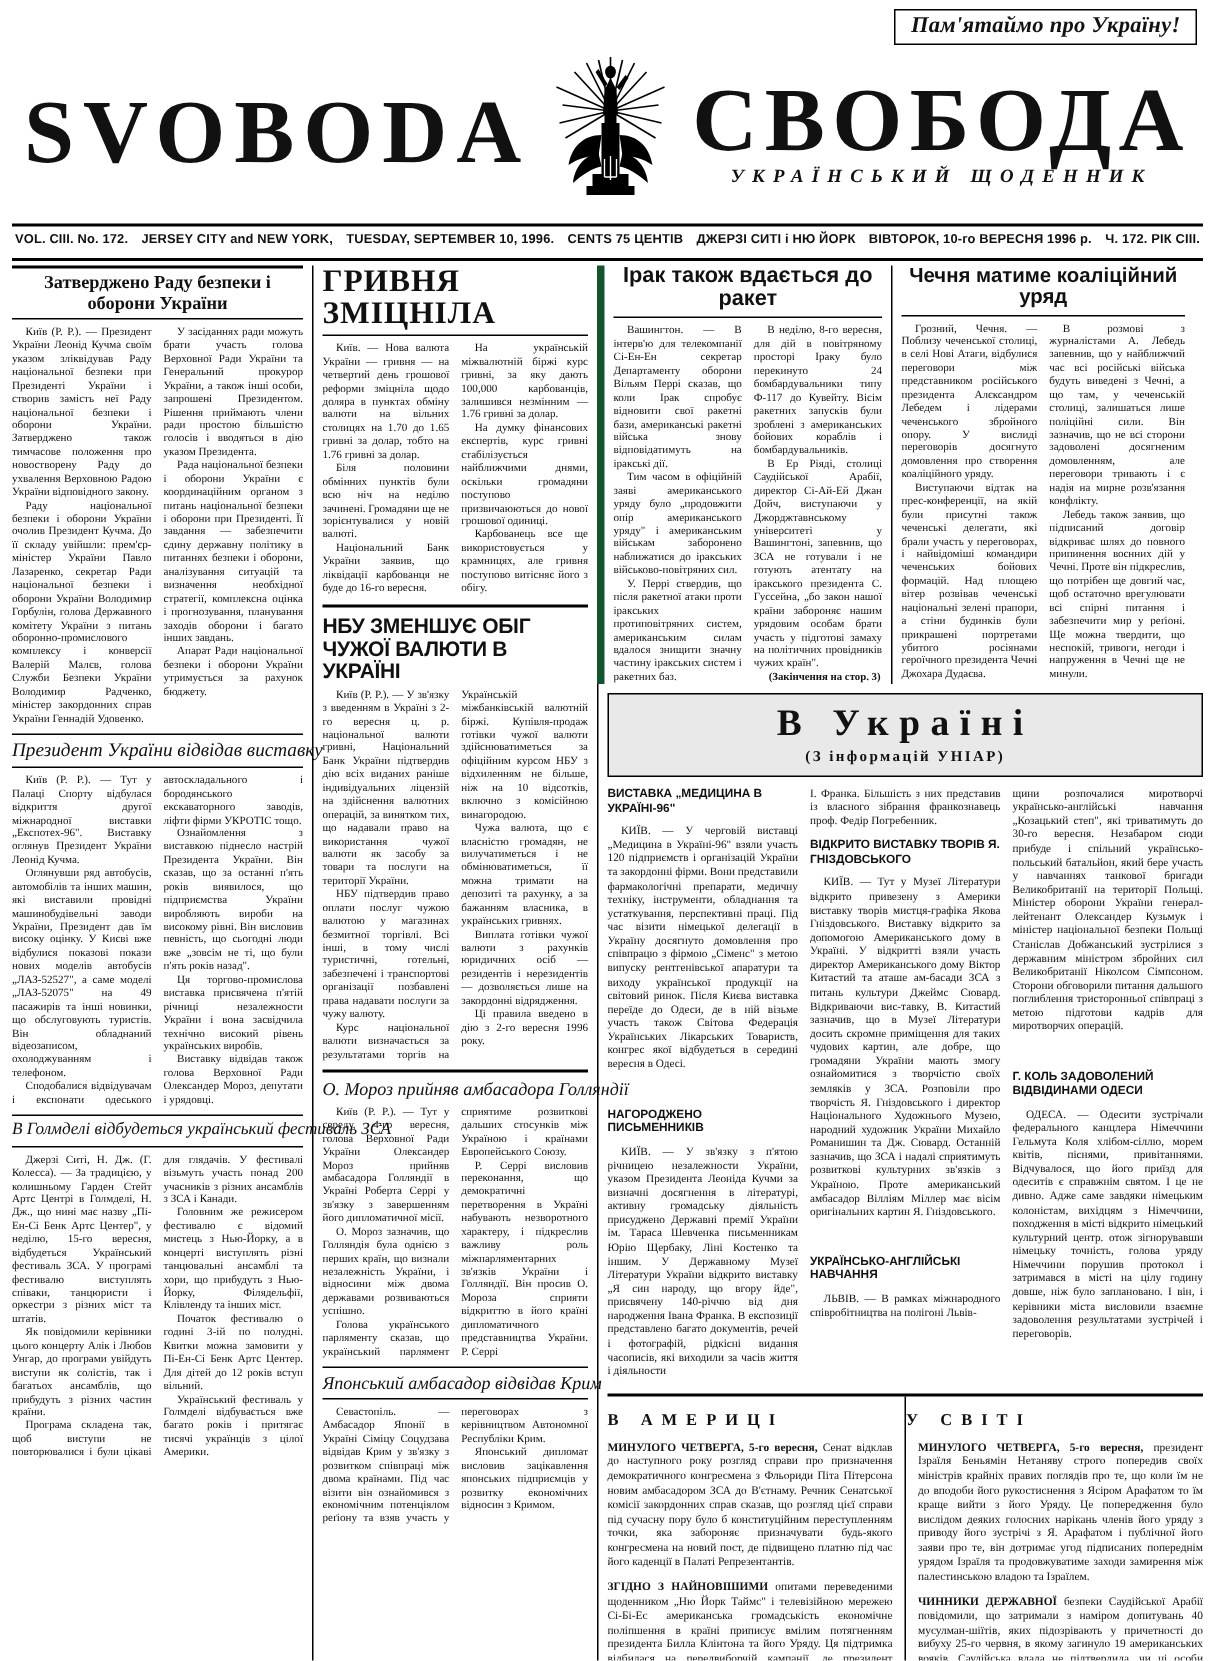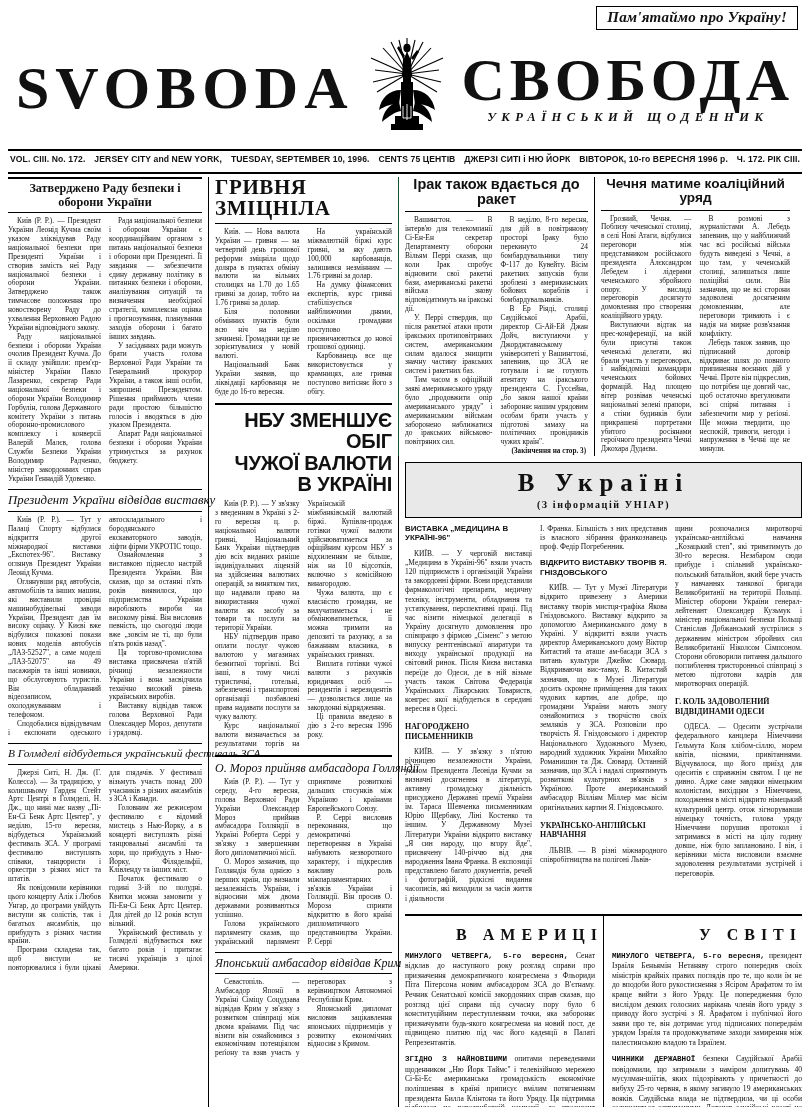--- a/index.html
+++ b/index.html
@@ -59,21 +59,21 @@
 
   
   .main-grid {
     display: flex;
     margin-top: 3px;
     height: 932px;
   }
   .col { position: relative; }
   .col-1 { width: 200px; padding-right: 6px; }
   .col-2 { width: 190px; padding: 0 6px; border-left: 1px solid #000; }
-  .col-3 { width: 196px; padding: 0 6px; border-left: 1px solid #14532d; }
+  .col-3 { width: 196px; padding: 0 6px; border-left: 5px solid #14532d; }
   .col-right { flex: 1; padding-left: 6px; border-left: 1px solid #000; }
 
   
   h1.hl-block {
     font-family: "Liberation Serif", "DejaVu Serif", serif;
     font-weight: bold; font-size: 12.2px; line-height: 1.12;
     margin: 0 0 4px 0; text-align: center;
     border-top: 2.5px solid #000; border-bottom: 1.2px solid #000;
     padding: 3px 0 3px 0;
   }
@@ -82,22 +82,22 @@
     font-weight: bold; font-size: 21px; line-height: 1.0;
     letter-spacing: 0.6px; margin: 0 0 4px 0; 
   }
   h1.hl-sans {
     font-family: "Liberation Sans", "DejaVu Sans", sans-serif;
     font-weight: bold; font-size: 14.5px; line-height: 1.05;
     margin: 0 0 4px 0; text-align: center;
   }
   h1.hl-sans-caps {
     font-family: "Liberation Sans", "DejaVu Sans", sans-serif;
-    font-weight: bold; font-size: 20px; line-height: 1.08;
-    margin: 0 0 4px 0; text-align: right; letter-spacing: -0.2px;
+    font-weight: bold; font-size: 14px; line-height: 1.08;
+    margin: 0 0 4px 0; text-align: left; letter-spacing: -0.2px;
   }
   h2.hl-ital {
     font-family: "Liberation Serif", "DejaVu Serif", serif;
     font-style: italic; font-weight: normal;
     font-size: 12.8px; line-height: 1.05;
     margin: 0 0 4px 0; text-align: center;
     white-space: nowrap;
   }
   .sep-top { border-top: 1.6px solid #000; margin: 5px 0 4px 0; }
   .sep-dbl { border-top: 2.2px solid #000; margin: 6px 0 0 0; }
@@ -127,42 +127,42 @@
     font-family: "Liberation Serif", "DejaVu Serif", serif;
     font-weight: bold; font-size: 25px; letter-spacing: 7px;
     line-height: 1; display: block;
   }
   .banner .bsub {
     font-family: "Liberation Serif", "DejaVu Serif", serif;
     font-weight: bold; font-size: 10px; letter-spacing: 1.6px;
     display: block; margin-top: 4px;
   }
   .banner2 {
-    text-align: right;
-    font-family: "Liberation Serif", "DejaVu Serif", serif;
-    font-weight: bold; font-size: 16px; letter-spacing: 6px;
+    text-align: left;
+    font-family: "Liberation Serif", "DejaVu Serif", serif;
+    font-weight: bold; font-size: 11px; letter-spacing: 6px;
     padding: 10px 0 7px 0;
   }
 
   .ua-grid { display: flex; gap: 8px; }
   .ua-col { flex: 1; font-size: 7.5px; line-height: 1.22; text-align: justify; }
   .ua-col h3 {
     font-family: "Liberation Sans", "DejaVu Sans", sans-serif;
     font-weight: bold; font-size: 7.9px; line-height: 1.2;
     margin: 0 0 6px 0; text-transform: uppercase; text-align: left;
   }
-  .ua-col h3.spaced { margin-top: 9px; font-family: Liberation Serif, serif; }
+  .ua-col h3.spaced { margin-top: 24px; }
   .ua-col p { margin: 0 0 7px 0; text-indent: 9px; }
 
   .world-grid { display: flex; }
   .world-col { flex: 1; font-size: 7.6px; line-height: 1.26; text-align: justify; }
   .world-col.left-w { padding-right: 8px; }
   .world-col.right-w { padding-left: 8px; border-left: 1px solid #000; }
   .world-col p { margin: 0 0 7px 0; }
-  .world-col b { font-family: Liberation Mono, monospace; }
+  .world-col b { font-family: Liberation Serif, serif; }
 
   .bottom-section { border-top: 2.2px solid #000; margin-top: 4px; }
 </style>
 </head>
 <body>
 
 <div class="page">
 
   <div class="slogan-wrap">
     <div class="slogan">Пам'ятаймо про Україну!</div>
@@ -241,22 +241,22 @@
   </div>
   <div class="rule-thick"></div>
 
   <div class="main-grid">
 
     <div class="col col-1">
       <h1 class="hl-block">Затверджено Раду безпеки і оборони України</h1>
       <div class="twocol">
         <p class="lead">Київ (Р. Р.). — Президент України Леонід Кучма своїм указом зліквідував Раду національної безпеки при Президенті України і створив замість неї Раду національної безпеки і оборони України. Затверджено також тимчасове положення про новостворену Раду до ухвалення Верховною Радою України відповідного закону.</p>
         <p>Раду національної безпеки і оборони України очолив Президент Кучма. До її складу увійшли: прем'єр-міністер України Павло Лазаренко, секретар Ради національної безпеки і оборони України Володимир Горбулін, голова Державного комітету України з питань оборонно-промислового комплексу і конверсії Валерій Малєв, голова Служби Безпеки України Володимир Радченко, міністер закордонних справ України Геннадій Удовенко.</p>
+        <p>У засіданнях ради можуть брати участь голова Верховної Ради України та Генеральний прокурор України, а також інші особи, запрошені Президентом. Рішення приймають члени ради простою більшістю голосів і вводяться в дію указом Президента.</p>
         <p>Рада національної безпеки і оборони України є координаційним органом з питань національної безпеки і оборони при Президенті. Її завдання — забезпечити єдину державну політику в питаннях безпеки і оборони, аналізування ситуацій та визначення необхідної стратегії, комплексна оцінка і прогнозування, планування заходів оборони і багато інших завдань.</p>
-        <p>У засіданнях ради можуть брати участь голова Верховної Ради України та Генеральний прокурор України, а також інші особи, запрошені Президентом. Рішення приймають члени ради простою більшістю голосів і вводяться в дію указом Президента.</p>
         <p>Апарат Ради національної безпеки і оборони України утримується за рахунок бюджету.</p>
       </div>
 
       <div class="sep-top"></div>
       <h2 class="hl-ital">Президент України відвідав виставку</h2>
       <div class="sep-top" style="margin-top:2px"></div>
       <div class="twocol">
         <p class="lead">Київ (Р. Р.). — Тут у Палаці Спорту відбулася відкриття другої міжнародної виставки „Експотех-96". Виставку оглянув Президент України Леонід Кучма.</p>
         <p>Оглянувши ряд автобусів, автомобілів та інших машин, які виставили провідні машинобудівельні заводи України, Президент дав їм високу оцінку. У Києві вже відбулися показові покази нових моделів автобусів „ЛАЗ-52527", а саме моделі „ЛАЗ-52075" на 49 пасажирів та інші новинки, що обслуговують туристів. Він обладнаний відеозаписом, охолоджуванням і телефоном.</p>
         <p>Сподобалися відвідувачам і експонати одеського автоскладального і бородянського екскаваторного заводів, ліфти фірми УКРОТІС тощо.</p>
@@ -322,22 +322,22 @@
       </div>
     </div>
 
     <div style="flex:1; display:flex; flex-direction:column;">
       <div style="display:flex; height:300px;">
         <div class="col col-3">
           <h1 class="hl-sans">Ірак також вдається до ракет</h1>
           <div class="sep-top" style="margin-top:2px"></div>
           <div class="twocol">
             <p class="lead">Вашингтон. — В інтерв'ю для телекомпанії Сі-Ен-Ен секретар Департаменту оборони Вільям Перрі сказав, що коли Ірак спробує відновити свої ракетні бази, американські ракетні війська знову відповідатимуть на іракські дії.</p>
+            <p>Тим часом в офіційній заяві американського уряду було „продовжити опір американського уряду" і американським військам заборонено наближатися до іракських військово-повітряних сил.</p>
             <p>У. Перрі ствердив, що після ракетної атаки проти іракських протиповітряних систем, американським силам вдалося знищити значну частину іракських систем і ракетних баз.</p>
-            <p>Тим часом в офіційній заяві американського уряду було „продовжити опір американського уряду" і американським військам заборонено наближатися до іракських військово-повітряних сил.</p>
             <p>В неділю, 8-го вересня, для дій в повітряному просторі Іраку було перекинуто 24 бомбардувальники типу Ф-117 до Кувейту. Вісім ракетних запусків були зроблені з американських бойових кораблів і бомбардувальників.</p>
             <p>В Ер Ріяді, столиці Саудійської Арабії, директор Сі-Ай-Ей Джан Дойч, виступаючи у Джорджтавнському університеті у Вашингтоні, запевнив, що ЗСА не готували і не готують атентату на іракського президента С. Гуссейна, „бо закон нашої країни забороняє нашим урядовим особам брати участь у підготові замаху на політичних провідників чужих країн".</p>
             <p class="cont">(Закінчення на стор. 3)</p>
           </div>
         </div>
 
         <div class="col col-right" style="width:196px;flex:0 0 196px">
           <h1 class="hl-sans" style="font-size:13.6px">Чечня матиме коаліційний уряд</h1>
           <div class="sep-top" style="margin-top:2px"></div>
           <div class="twocol">
@@ -360,21 +360,21 @@
             <h3>ВИСТАВКА „МЕДИЦИНА В УКРАЇНІ-96"</h3>
             <p>КИЇВ. — У черговій виставці „Медицина в Україні-96" взяли участь 120 підприємств і організацій України та закордонні фірми. Вони представили фармакологічні препарати, медичну техніку, інструменти, обладнання та устаткування, перспективні праці. Під час візити німецької делегації в Україну досягнуто домовлення про співпрацю з фірмою „Сіменс" з метою випуску рентгенівської апаратури та виходу української продукції на світовий ринок. Після Києва виставка переїде до Одеси, де в ній візьме участь також Світова Федерація Українських Лікарських Товариств, конгрес якої відбудеться в середині вересня в Одесі.</p>
             <h3 class="spaced">НАГОРОДЖЕНО ПИСЬМЕННИКІВ</h3>
             <p>КИЇВ. — У зв'язку з п'ятою річницею незалежности України, указом Президента Леоніда Кучми за визначні досягнення в літературі, активну громадську діяльність присуджено Державні премії України ім. Тараса Шевченка письменникам Юрію Щербаку, Ліні Костенко та іншим. У Державному Музеї Літератури України відкрито виставку „Я син народу, що вгору йде", присвячену 140-річчю від дня народження Івана Франка. В експозиції представлено багато документів, речей і фотографій, рідкісні видання часописів, які виходили за часів життя і діяльности</p>
           </div>
           <div class="ua-col">
             <p style="text-indent:0">І. Франка. Більшість з них представив із власного зібрання франкознавець проф. Федір Погребенник.</p>
             <h3>ВІДКРИТО ВИСТАВКУ ТВОРІВ Я. ГНІЗДОВСЬКОГО</h3>
             <p>КИЇВ. — Тут у Музеї Літератури відкрито привезену з Америки виставку творів мистця-графіка Якова Гніздовського. Виставку відкрито за допомогою Американського дому в Україні. У відкритті взяли участь директор Американського дому Віктор Китастий та аташе ам-басади ЗСА з питань культури Джеймс Сювард. Відкриваючи вис-тавку, В. Китастий зазначив, що в Музеї Літератури досить скромне приміщення для таких чудових картин, але добре, що громадяни України мають змогу ознайомитися з творчістю своїх земляків у ЗСА. Розповіли про творчість Я. Гніздовського і директор Національного Художнього Музею, народний художник України Михайло Романишин та Дж. Сювард. Останній зазначив, що ЗСА і надалі сприятимуть розвиткові культурних зв'язків з Україною. Проте американський амбасадор Вілліям Міллер має вісім оригінальних картин Я. Гніздовського.</p>
             <h3 class="spaced">УКРАЇНСЬКО-АНГЛІЙСЬКІ НАВЧАННЯ</h3>
-            <p>ЛЬВІВ. — В різні міжнародного співробітництва на полігоні Львів-</p>
+            <p>ЛЬВІВ. — В рамках міжнародного співробітництва на полігоні Львів-</p>
           </div>
           <div class="ua-col">
             <p style="text-indent:0">щини розпочалися миротворчі українсько-англійські навчання „Козацький степ", які триватимуть до 30-го вересня. Незабаром сюди прибуде і спільний українсько-польський батальйон, який бере участь у навчаннях танкової бригади Великобританії на території Польщі. Міністер оборони України генерал-лейтенант Олександер Кузьмук і міністер національної безпеки Польщі Станіслав Добжанський зустрілися з державним міністром збройних сил Великобританії Ніколсом Сімпсоном. Сторони обговорили питання дальшого поглиблення тристоронньої співпраці з метою підготови кадрів для миротворчих операцій.</p>
             <h3 class="spaced">Г. КОЛЬ ЗАДОВОЛЕНИЙ ВІДВІДИНАМИ ОДЕСИ</h3>
             <p>ОДЕСА. — Одесити зустрічали федерального канцлера Німеччини Гельмута Коля хлібом-сіллю, морем квітів, піснями, привітаннями. Відчувалося, що його приїзд для одеситів є справжнім святом. І це не дивно. Адже саме завдяки німецьким колоністам, вихідцям з Німеччини, походження в місті відкрито німецький культурний центр. отож зігнорувавши німецьку точність, голова уряду Німеччини порушив протокол і затримався в місті на цілу годину довше, ніж було заплановано. І він, і керівники міста висловили взаємне задоволення результатами зустрічей і переговорів.</p>
           </div>
         </div>
 
         <div class="bottom-section">
           <div style="display:flex">

